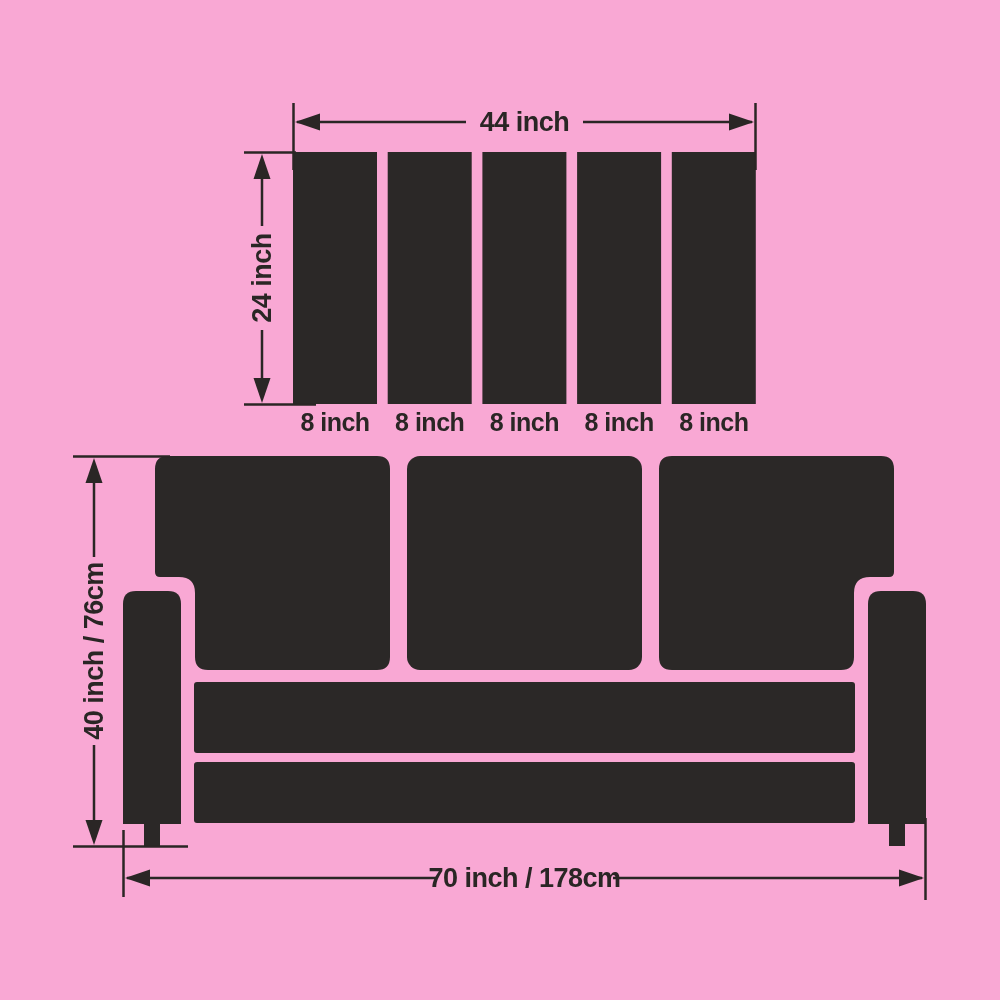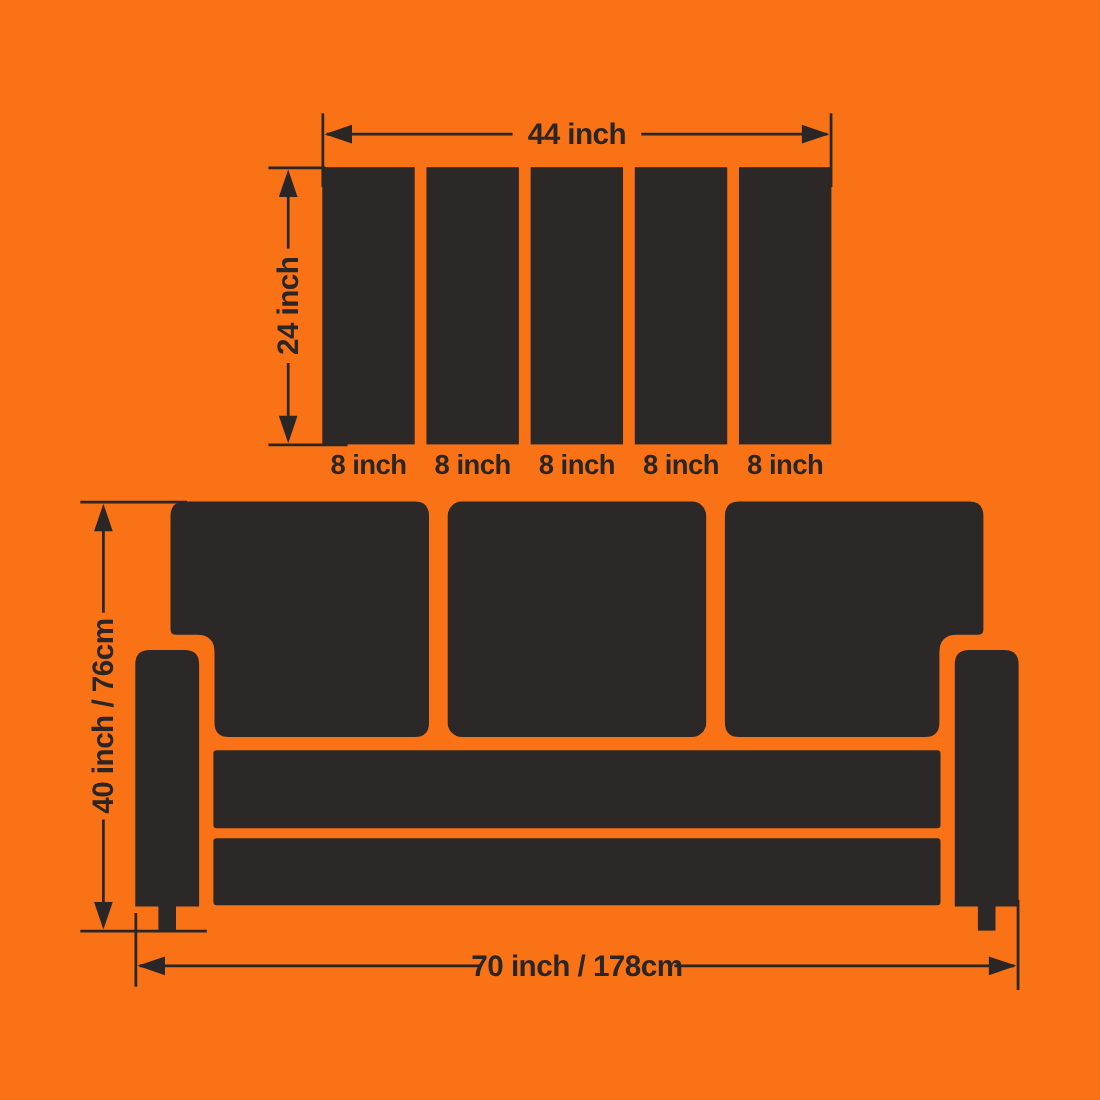--- a/index.html
+++ b/index.html
@@ -4,21 +4,21 @@
 <style>
   html, body {
     margin: 0;
     padding: 0;
     background: #ffffff;
   }
   .stage {
     position: relative;
     width: 1000px;
     height: 1000px;
-    background: #f97316;
+    background: #f9a8d4;
     overflow: hidden;
   }
   svg {
     display: block;
   }
   .dim-text {
     font-family: "Liberation Sans", "DejaVu Sans", sans-serif;
     font-weight: bold;
     font-size: 27px;
     letter-spacing: -0.5px;

